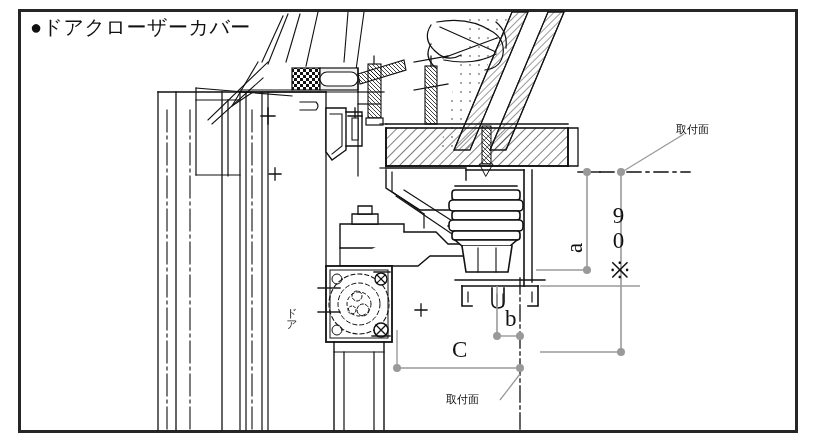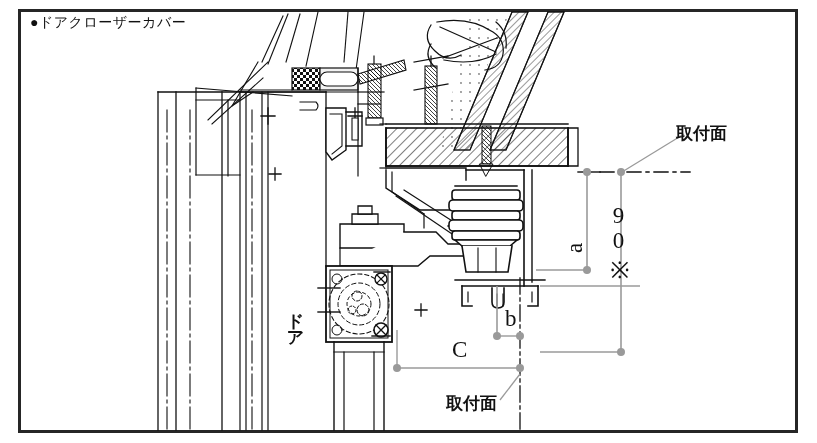--- a/index.html
+++ b/index.html
@@ -1,25 +1,25 @@
 <!DOCTYPE html>
 <html><head>
 <meta charset="utf-8">
 <style>
   html,body{margin:0;padding:0;background:#ffffff;}
   body{width:817px;height:443px;overflow:hidden;
        font-family:"Liberation Sans","DejaVu Sans",sans-serif;}
   #stage{position:relative;width:817px;height:443px;background:#fff;}
   .frame{position:absolute;left:18px;top:9px;width:780px;height:424px;
          border:3px solid #262626;box-sizing:border-box;background:#fff;}
-  .title{position:absolute;left:30px;top:14px;font-size:14px;color:#111;
+  .title{position:absolute;left:30px;top:14px;font-size:20px;color:#111;
          letter-spacing:.5px;white-space:nowrap;text-align:center;}
   svg{position:absolute;left:0;top:0;width:817px;height:443px;}
   .lbl{position:absolute;white-space:nowrap;color:#111;}
-  .lbl-jp{font-size:17px;font-weight:bold;}
+  .lbl-jp{font-size:11px;}
   .lbl-dim{font-size:23px;font-family:"Liberation Serif","DejaVu Serif",serif;}
   .vert{writing-mode:vertical-rl;text-orientation:upright;}
 </style>
 </head>
 <body>
 
 <div id="stage">
 
   <div class="frame"></div>
 

